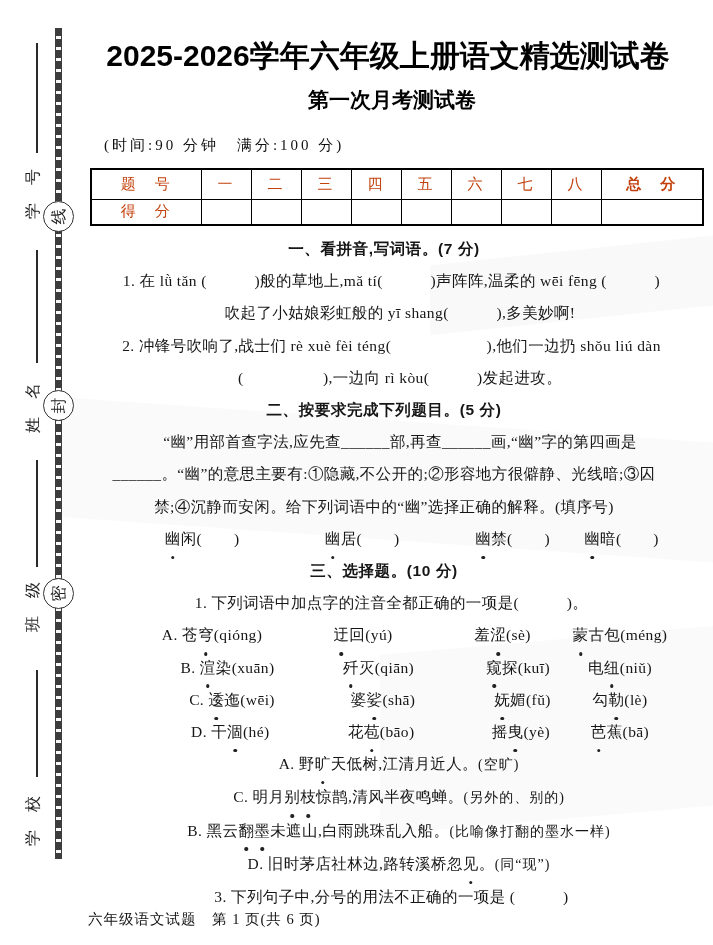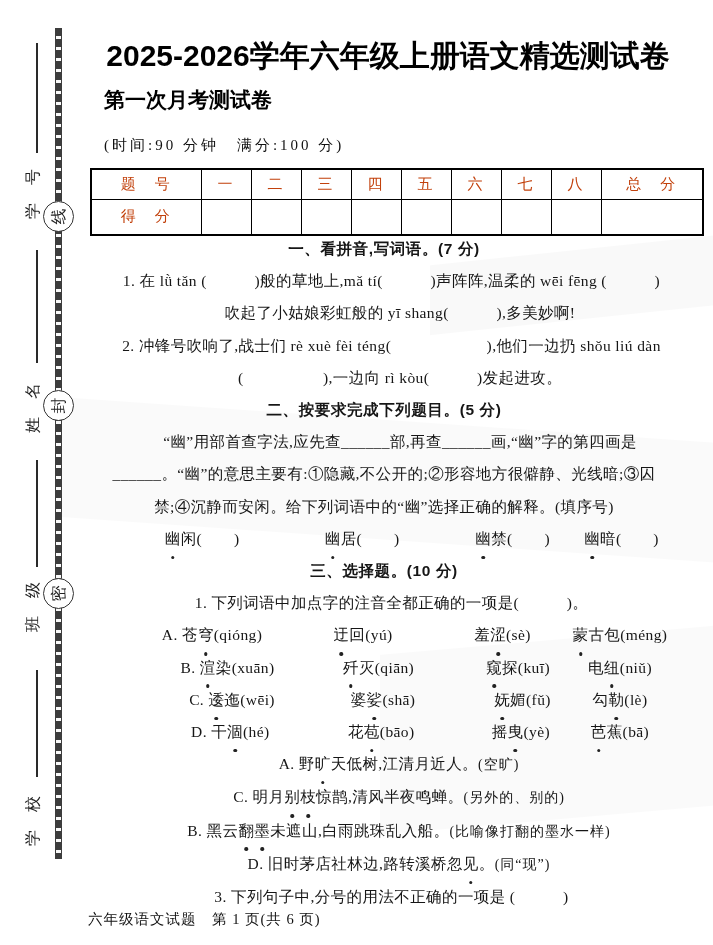--- a/index.html
+++ b/index.html
@@ -41,41 +41,41 @@
   .seal-stamp span { transform:rotate(-90deg); display:block; }
   .st1 { top:201px; } .st2 { top:390px; } .st3 { top:578px; }
 
   
   .title {
     position:absolute; top:36px; left:88px; width:600px; text-align:center;
     font-family:"Liberation Sans","DejaVu Sans",sans-serif;
     font-size:30px; font-weight:800; color:#000; white-space:nowrap;
   }
   .subtitle {
-    position:absolute; top:86px; left:104px; width:600px; text-align:left;
+    position:absolute; top:86px; left:92px; width:600px; text-align:center;
     font-family:"Liberation Sans","DejaVu Sans",sans-serif;
     font-size:21px; font-weight:800; color:#000;
   }
   .info-line {
     position:absolute; top:136px; left:104px; width:600px; text-align:left;
     font-size:15px; letter-spacing:3px; color:#111;
   }
 
   
   table.score {
     position:absolute; top:168px; left:90px; width:588px;
     border-collapse:collapse; table-layout:fixed;
     border:2.5px solid #000; font-size:15px; color:#c2410c;
   }
   table.score td {
     border:1px solid #000; text-align:center; padding:0;
     height:30px; letter-spacing:2px;
   }
-  table.score tr.r2 td { height:36px; }
-  td.c-label { width:110px; } td.c-num { width:50px; } td.c-total { width:102px; }
+  table.score tr.r2 td { height:26px; }
+  td.c-label { width:110px; } td.c-num { width:50px; } td.c-total { width:102px;font-weight:bold; }
 
   
   .body-text {
     position:absolute; top:233px; left:88px; width:592px;
     font-size:15.5px; line-height:32.2px; letter-spacing:0.4px;
     color:#161616; white-space:nowrap;
   }
   .line { position:relative;text-align:center; }
   .line.sec  { font-weight:700; font-family:"Liberation Sans","DejaVu Sans",sans-serif; letter-spacing:0.6px; }
   .line.ind1 { padding-left:15px; }

